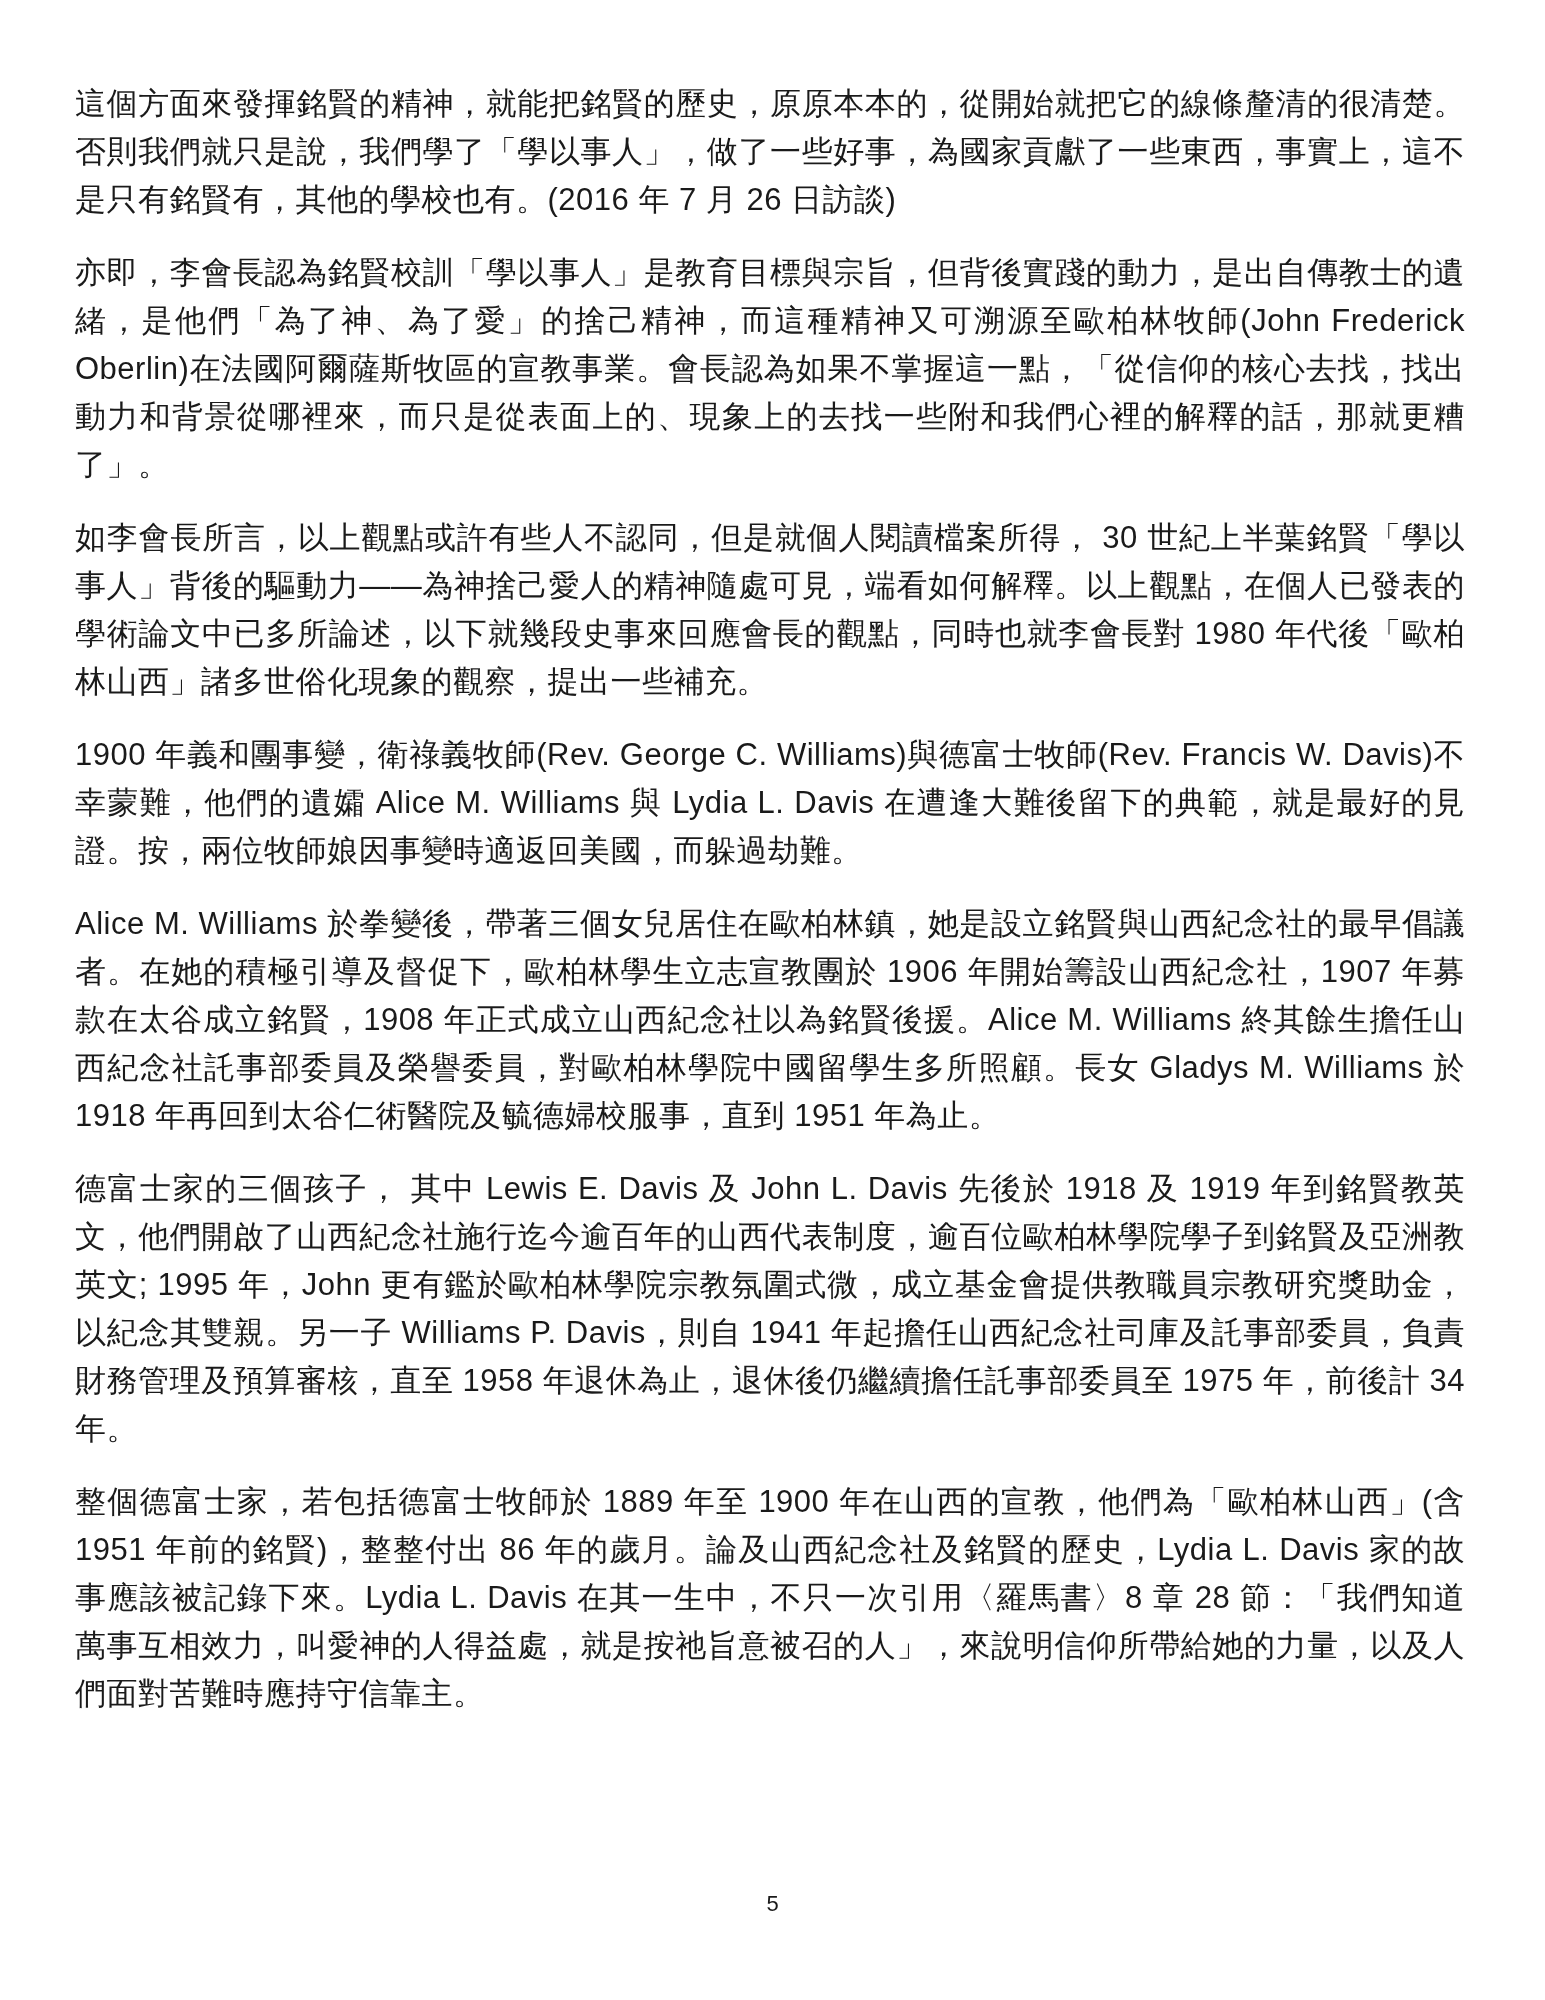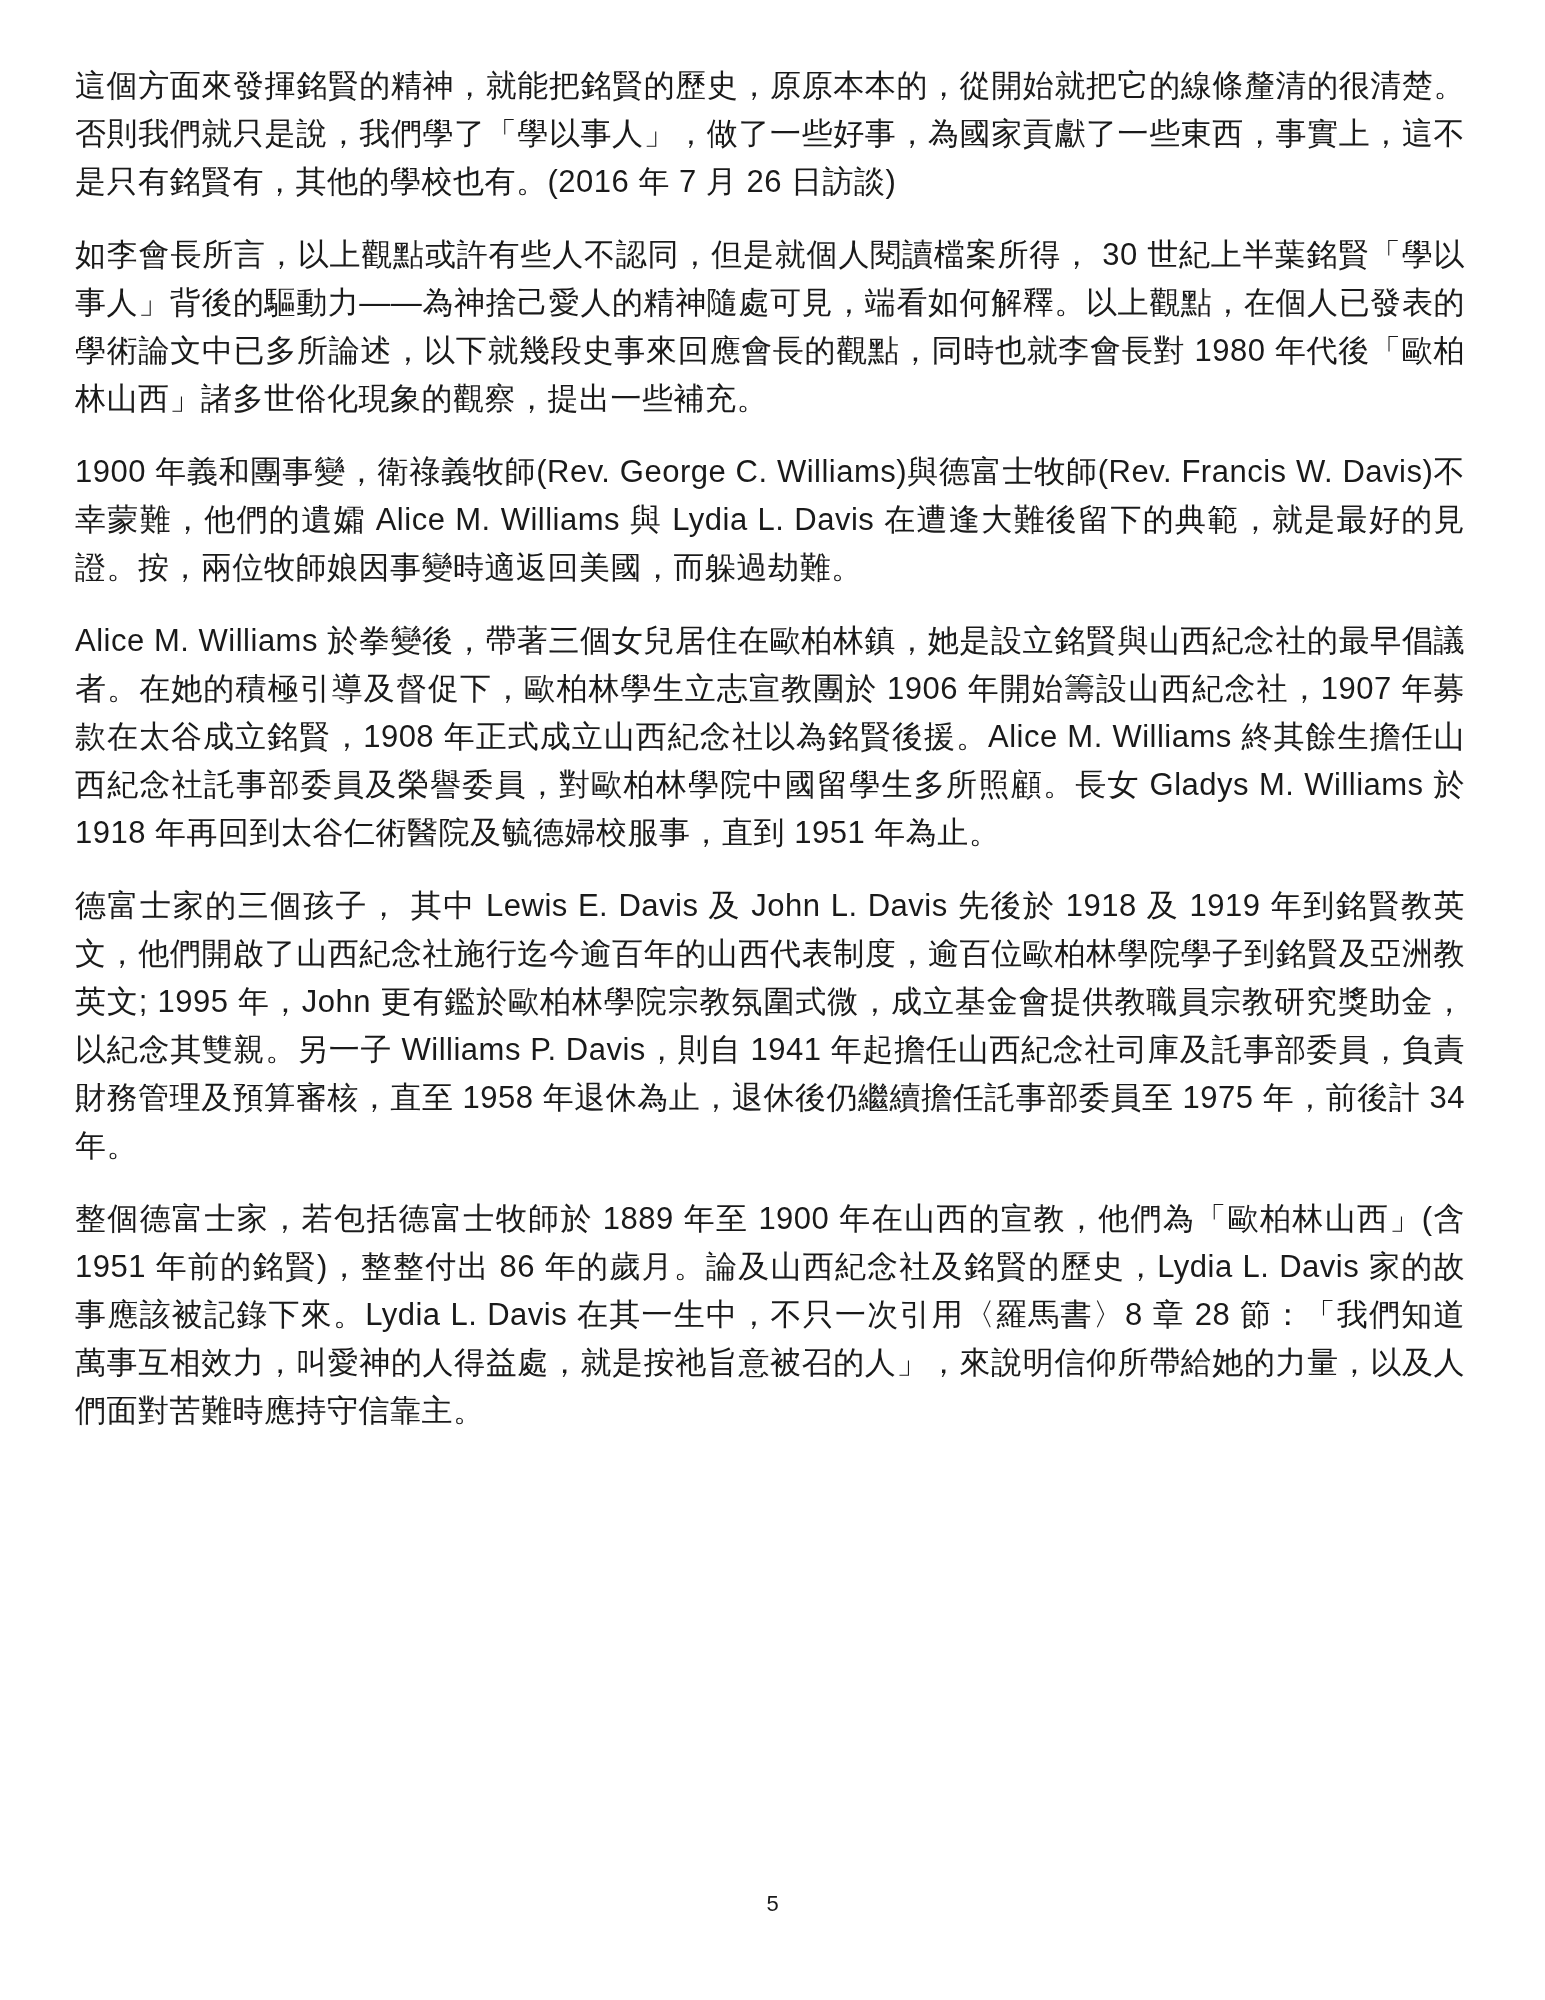--- a/index.html
+++ b/index.html
@@ -13,21 +13,21 @@
     height: 2000px;
     background: #ffffff;
     font-family: "Liberation Sans", "DejaVu Sans", sans-serif;
     color: #1a1a1a;
     box-sizing: border-box;
     overflow: hidden;
   }
   .text-block {
     position: absolute;
     left: 75px;
-    top: 62px;
+    top: 80px;
     width: 1390px;
   }
   .para {
     font-size: 31px;
     line-height: 48px;
     text-align: justify;
     margin: 0 0 25px 0;
     word-break: break-word;
     letter-spacing: 0.5px;
   }
@@ -47,20 +47,21 @@
     color: #1a1a1a;
     display: inline-block;
   }
 </style>
 </head>
 <body>
 
 <div class="page">
   <div class="text-block">
     <p class="para">這個方面來發揮銘賢的精神，就能把銘賢的歷史，原原本本的，從開始就把它的線條釐清的很清楚。否則我們就只是說，我們學了「學以事人」，做了一些好事，為國家貢獻了一些東西，事實上，這不是只有銘賢有，其他的學校也有。(2016 年 7 月 26 日訪談)</p>
+    <p class="para">亦即，李會長認為銘賢校訓「學以事人」是教育目標與宗旨，但背後實踐的動力，是出自傳教士的遺緒，是他們「為了神、為了愛」的捨己精神，而這種精神又可溯源至歐柏林牧師(John Frederick Oberlin)在法國阿爾薩斯牧區的宣教事業。會長認為如果不掌握這一點，「從信仰的核心去找，找出動力和背景從哪裡來，而只是從表面上的、現象上的去找一些附和我們心裡的解釋的話，那就更糟了」。</p>
     <p class="para">如李會長所言，以上觀點或許有些人不認同，但是就個人閱讀檔案所得， 30 世紀上半葉銘賢「學以事人」背後的驅動力——為神捨己愛人的精神隨處可見，端看如何解釋。以上觀點，在個人已發表的學術論文中已多所論述，以下就幾段史事來回應會長的觀點，同時也就李會長對 1980 年代後「歐柏林山西」諸多世俗化現象的觀察，提出一些補充。</p>
     <p class="para">1900 年義和團事變，衛祿義牧師(Rev. George C. Williams)與德富士牧師(Rev. Francis W. Davis)不幸蒙難，他們的遺孀 Alice M. Williams 與 Lydia L. Davis 在遭逢大難後留下的典範，就是最好的見證。按，兩位牧師娘因事變時適返回美國，而躲過劫難。</p>
     <p class="para">Alice M. Williams 於拳變後，帶著三個女兒居住在歐柏林鎮，她是設立銘賢與山西紀念社的最早倡議者。在她的積極引導及督促下，歐柏林學生立志宣教團於 1906 年開始籌設山西紀念社，1907 年募款在太谷成立銘賢，1908 年正式成立山西紀念社以為銘賢後援。Alice M. Williams 終其餘生擔任山西紀念社託事部委員及榮譽委員，對歐柏林學院中國留學生多所照顧。長女 Gladys M. Williams 於 1918 年再回到太谷仁術醫院及毓德婦校服事，直到 1951 年為止。</p>
     <p class="para">德富士家的三個孩子， 其中 Lewis E. Davis 及 John L. Davis 先後於 1918 及 1919 年到銘賢教英文，他們開啟了山西紀念社施行迄今逾百年的山西代表制度，逾百位歐柏林學院學子到銘賢及亞洲教英文; 1995 年，John 更有鑑於歐柏林學院宗教氛圍式微，成立基金會提供教職員宗教研究獎助金，以紀念其雙親。另一子 Williams P. Davis，則自 1941 年起擔任山西紀念社司庫及託事部委員，負責財務管理及預算審核，直至 1958 年退休為止，退休後仍繼續擔任託事部委員至 1975 年，前後計 34 年。</p>
     <p class="para">整個德富士家，若包括德富士牧師於 1889 年至 1900 年在山西的宣教，他們為「歐柏林山西」(含 1951 年前的銘賢)，整整付出 86 年的歲月。論及山西紀念社及銘賢的歷史，Lydia L. Davis 家的故事應該被記錄下來。Lydia L. Davis 在其一生中，不只一次引用〈羅馬書〉8 章 28 節：「我們知道萬事互相效力，叫愛神的人得益處，就是按祂旨意被召的人」，來說明信仰所帶給她的力量，以及人們面對苦難時應持守信靠主。</p>
   </div>
   <div class="page-footer">
     <span class="page-number">5</span>
   </div>
 </div>

